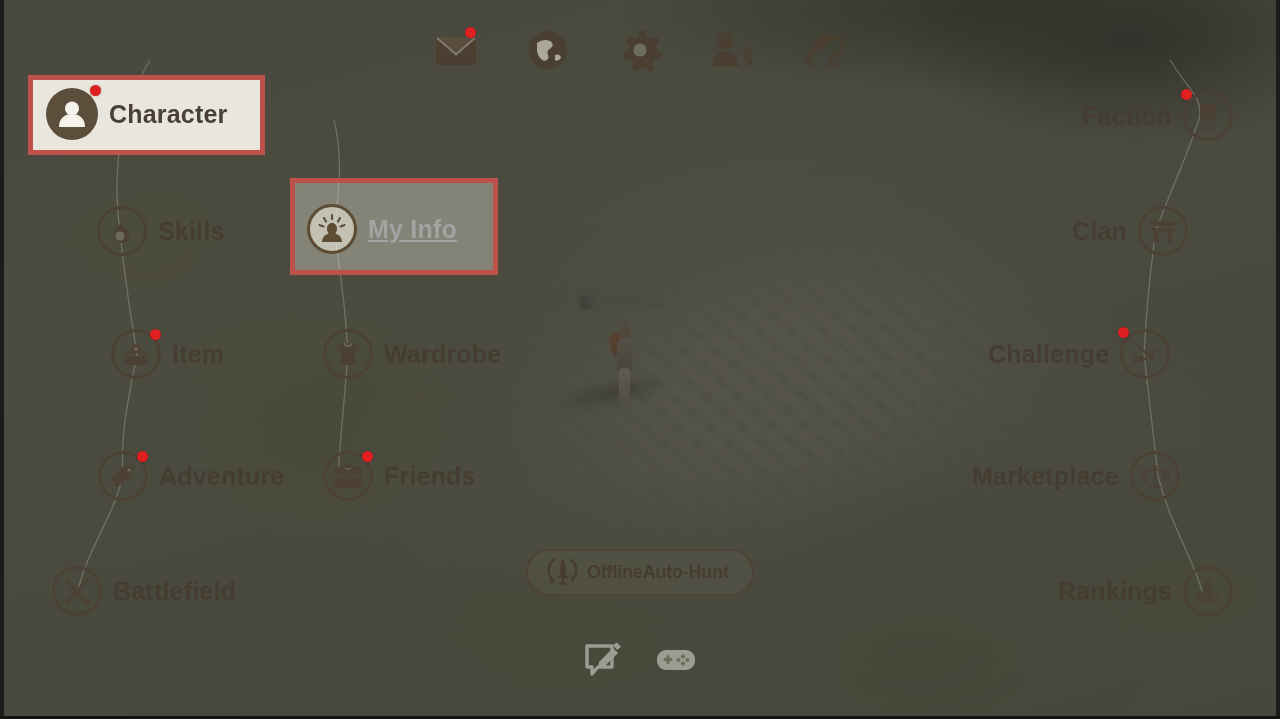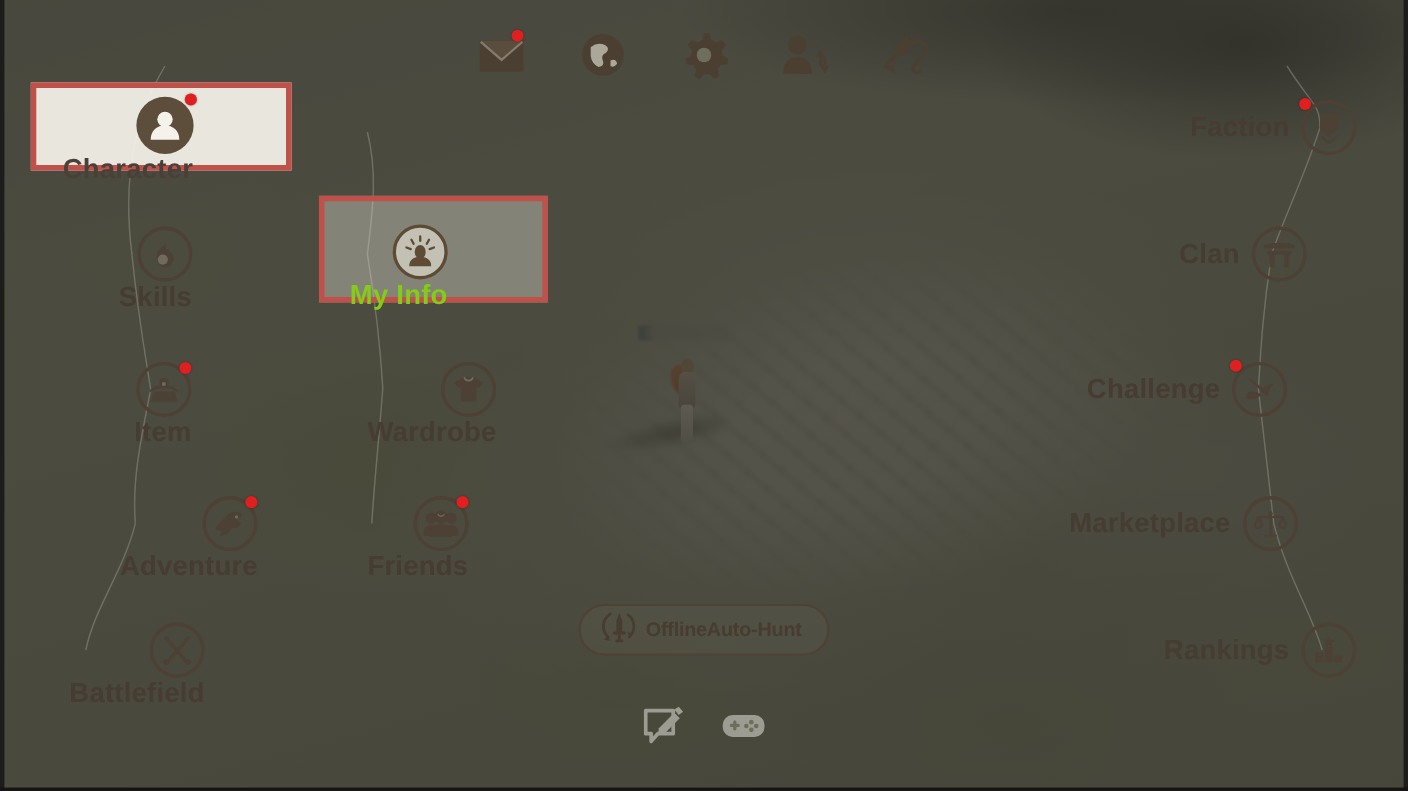--- a/index.html
+++ b/index.html
@@ -97,21 +97,21 @@
     position:absolute; width:11px; height:11px; border-radius:50%;
     background:#e02020; box-shadow:0 0 2px rgba(0,0,0,.35);
   }
   .topicon .dot { right:4px; top:1px; }
 
   
   .entry {
     position:absolute; display:flex; align-items:center; cursor:pointer;
     white-space:nowrap;
   }
-  .entry.left  { flex-direction:column;align-items:flex-end; }
+  .entry.left  { flex-direction:row; }
   .entry.right { flex-direction:row; }
   .ring {
     position:relative; width:50px; height:50px; border-radius:50%;
     border:3px solid #4d4034; display:flex; align-items:center; justify-content:center;
     flex:0 0 auto;
   }
   .ring svg { display:block; }
   .ring .dot { right:-3px; top:-3px; }
   .label {
     font-size:25px; font-weight:bold; color:#463c31; letter-spacing:.2px;
@@ -134,21 +134,21 @@
     left:28px; top:75px; width:237px; height:80px;
     background:rgba(244,242,234,.93);
   }
   #hl-myinfo {
     left:290px; top:178px; width:208px; height:97px;
     background:rgba(240,240,225,.34);
   }
 
   
   #entry-character .label { color:#4a4038; }
-  #entry-myinfo  .label { color:#84cc16; }
+  #entry-myinfo  .label { color:#a3a3a3;text-decoration:underline; }
   #entry-myinfo  .ring  { border-color:#5e4b34; background:rgba(246,244,232,.55); }
 
   
   #autohunt {
     position:absolute; left:526px; top:549px; width:228px; height:47px;
     border:2px solid #4f4234; border-radius:24px;
     display:flex; align-items:center; gap:7px; padding-left:18px;
     background:rgba(125,124,106,.12);
     cursor:pointer;
   }

